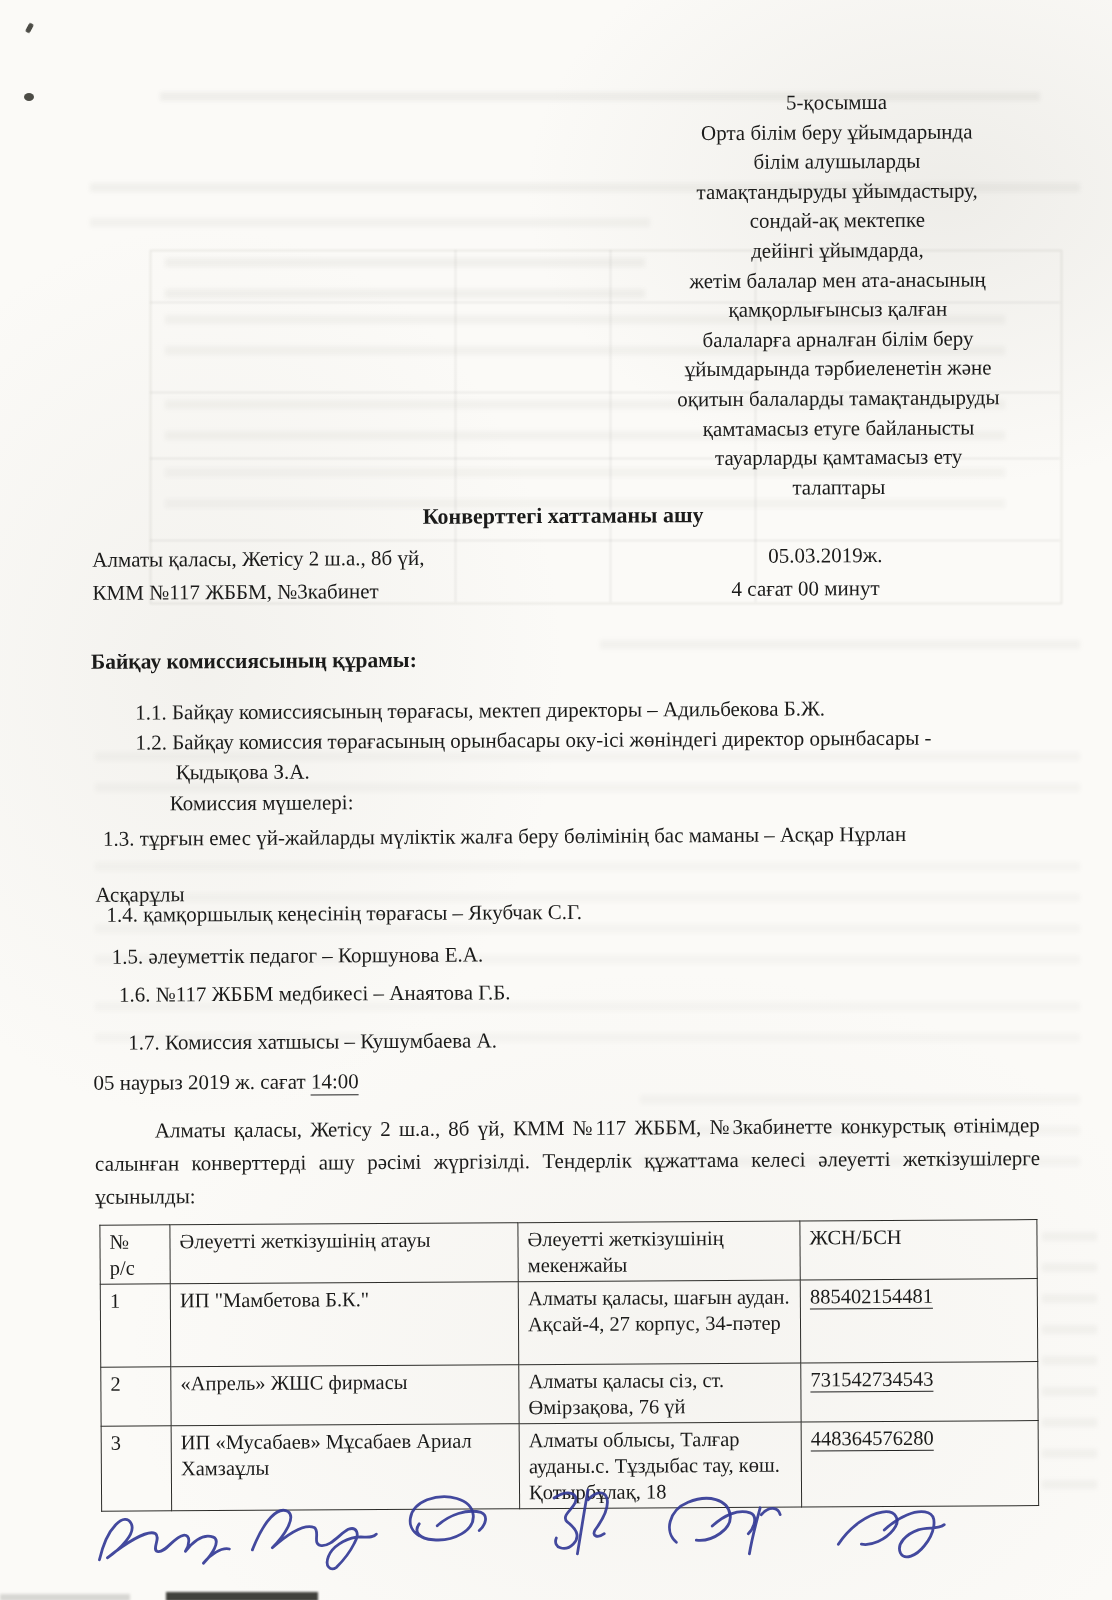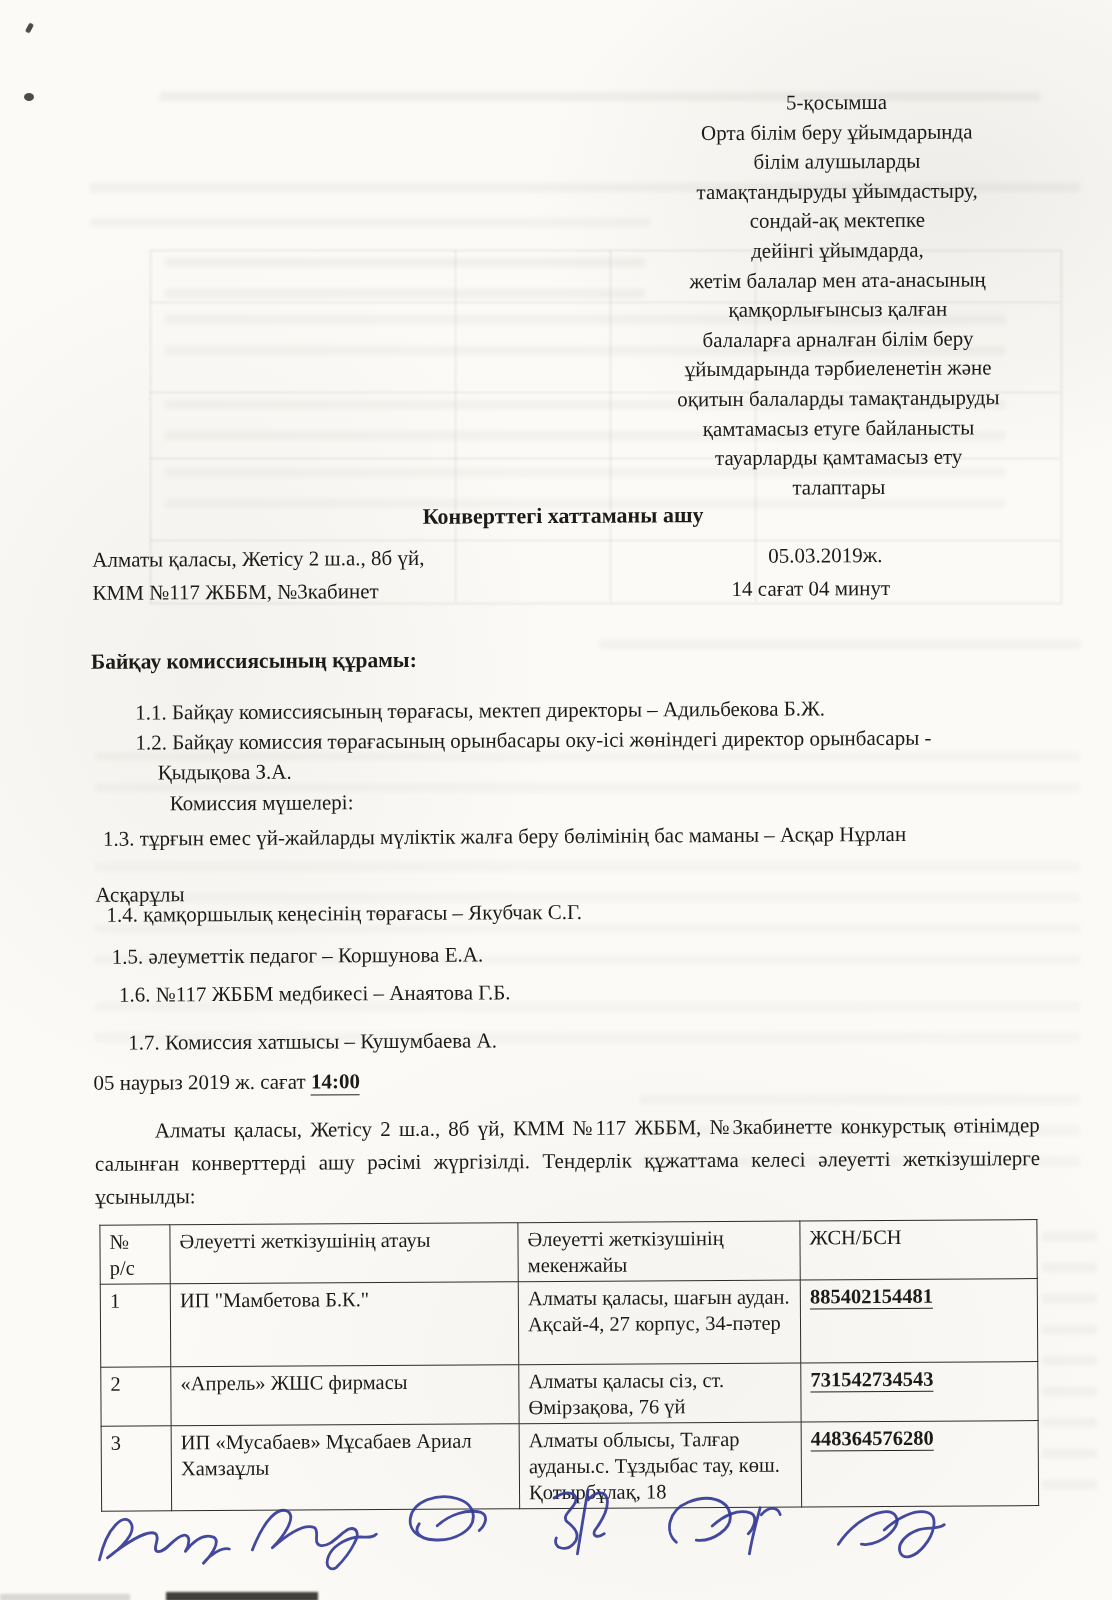--- a/index.html
+++ b/index.html
@@ -24,21 +24,21 @@
        font-size:21px;line-height:29.6px;}
   .title{position:absolute;left:90px;top:503px;width:950px;text-align:center;
          font-weight:bold;font-size:22px;}
   .para{position:absolute;left:93px;top:1112px;width:945px;font-size:21px;
         line-height:33px;text-align:justify;text-indent:60px;white-space:normal;}
   table.sup{
     position:absolute;left:97px;top:1222px;width:937px;border-collapse:collapse;
     table-layout:fixed;font-size:20.5px;line-height:26px;
   }
   table.sup td{border:1.7px solid #2d2d2a;vertical-align:top;padding:3px 9px;}
-  .idnum{border-bottom:1.6px solid #222;padding-bottom:1px;font-weight:bold;}
+  .idnum{border-bottom:1.6px solid #222;padding-bottom:1px;}
   .ghost{position:absolute;pointer-events:none;
     background:repeating-linear-gradient(180deg, rgba(128,128,118,0.14) 0px,
       rgba(128,128,118,0.14) 9px, transparent 9px, transparent 31px);
     filter:blur(2.2px);}
   .gbox{position:absolute;border:1px solid rgba(125,125,115,0.22);filter:blur(0.8px);
         pointer-events:none;}
   .gline{position:absolute;background:rgba(125,125,115,0.20);filter:blur(0.8px);
         pointer-events:none;}
   .speck{position:absolute;background:#4c4c46;border-radius:50%;filter:blur(0.4px);}
   .sig{position:absolute;}
@@ -96,26 +96,26 @@
       <div>қамтамасыз етуге байланысты</div>
       <div>тауарларды қамтамасыз ету</div>
       <div>талаптары</div>
     </div>
 
     <div class="title">Конверттегі хаттаманы ашу</div>
 
     <div class="line" style="left:94px;top:545px;">Алматы қаласы, Жетісу 2 ш.а., 8б үй,</div>
     <div class="line" style="left:94px;top:578px;">КММ  №117 ЖББМ, №3кабинет</div>
     <div class="line" style="left:770px;top:545px;">05.03.2019ж.</div>
-    <div class="line" style="left:733px;top:578px;">14 сағат 04 минут</div>
+    <div class="line" style="left:733px;top:578px;">4 сағат 00 минут</div>
 
     <div class="line b" style="left:92px;top:647px;font-size:21.5px;">Байқау комиссиясының құрамы:</div>
     <div class="line" style="left:136px;top:698px;">1.1. Байқау комиссиясының төрағасы, мектеп директоры – Адильбекова Б.Ж.</div>
     <div class="line" style="left:136px;top:728px;">1.2. Байқау комиссия төрағасының орынбасары оку-ісі жөніндегі директор орынбасары -</div>
-    <div class="line" style="left:158px;top:758px;">Қыдықова З.А.</div>
+    <div class="line" style="left:176px;top:758px;">Қыдықова З.А.</div>
     <div class="line" style="left:170px;top:789px;">Комиссия мүшелері:</div>
     <div class="line" style="left:103px;top:824px;">1.3. тұрғын емес үй-жайларды мүліктік жалға беру бөлімінің бас маманы – Асқар Нұрлан</div>
     <div class="line" style="left:95px;top:880px;">Асқарұлы</div>
     <div class="line" style="left:106px;top:900px;">1.4. қамқоршылық кеңесінің төрағасы – Якубчак С.Г.</div>
     <div class="line" style="left:111px;top:942px;">1.5. әлеуметтік педагог – Коршунова Е.А.</div>
     <div class="line" style="left:118px;top:980px;">1.6. №117 ЖББМ медбикесі – Анаятова Г.Б.</div>
     <div class="line" style="left:127px;top:1028px;">1.7. Комиссия хатшысы – Кушумбаева А.</div>
 
     <div class="line" style="left:92px;top:1068px;"><span>05 наурыз 2019 ж. сағат </span><span class="idnum" style="border-bottom-width:1.8px;">14:00</span></div>
 

